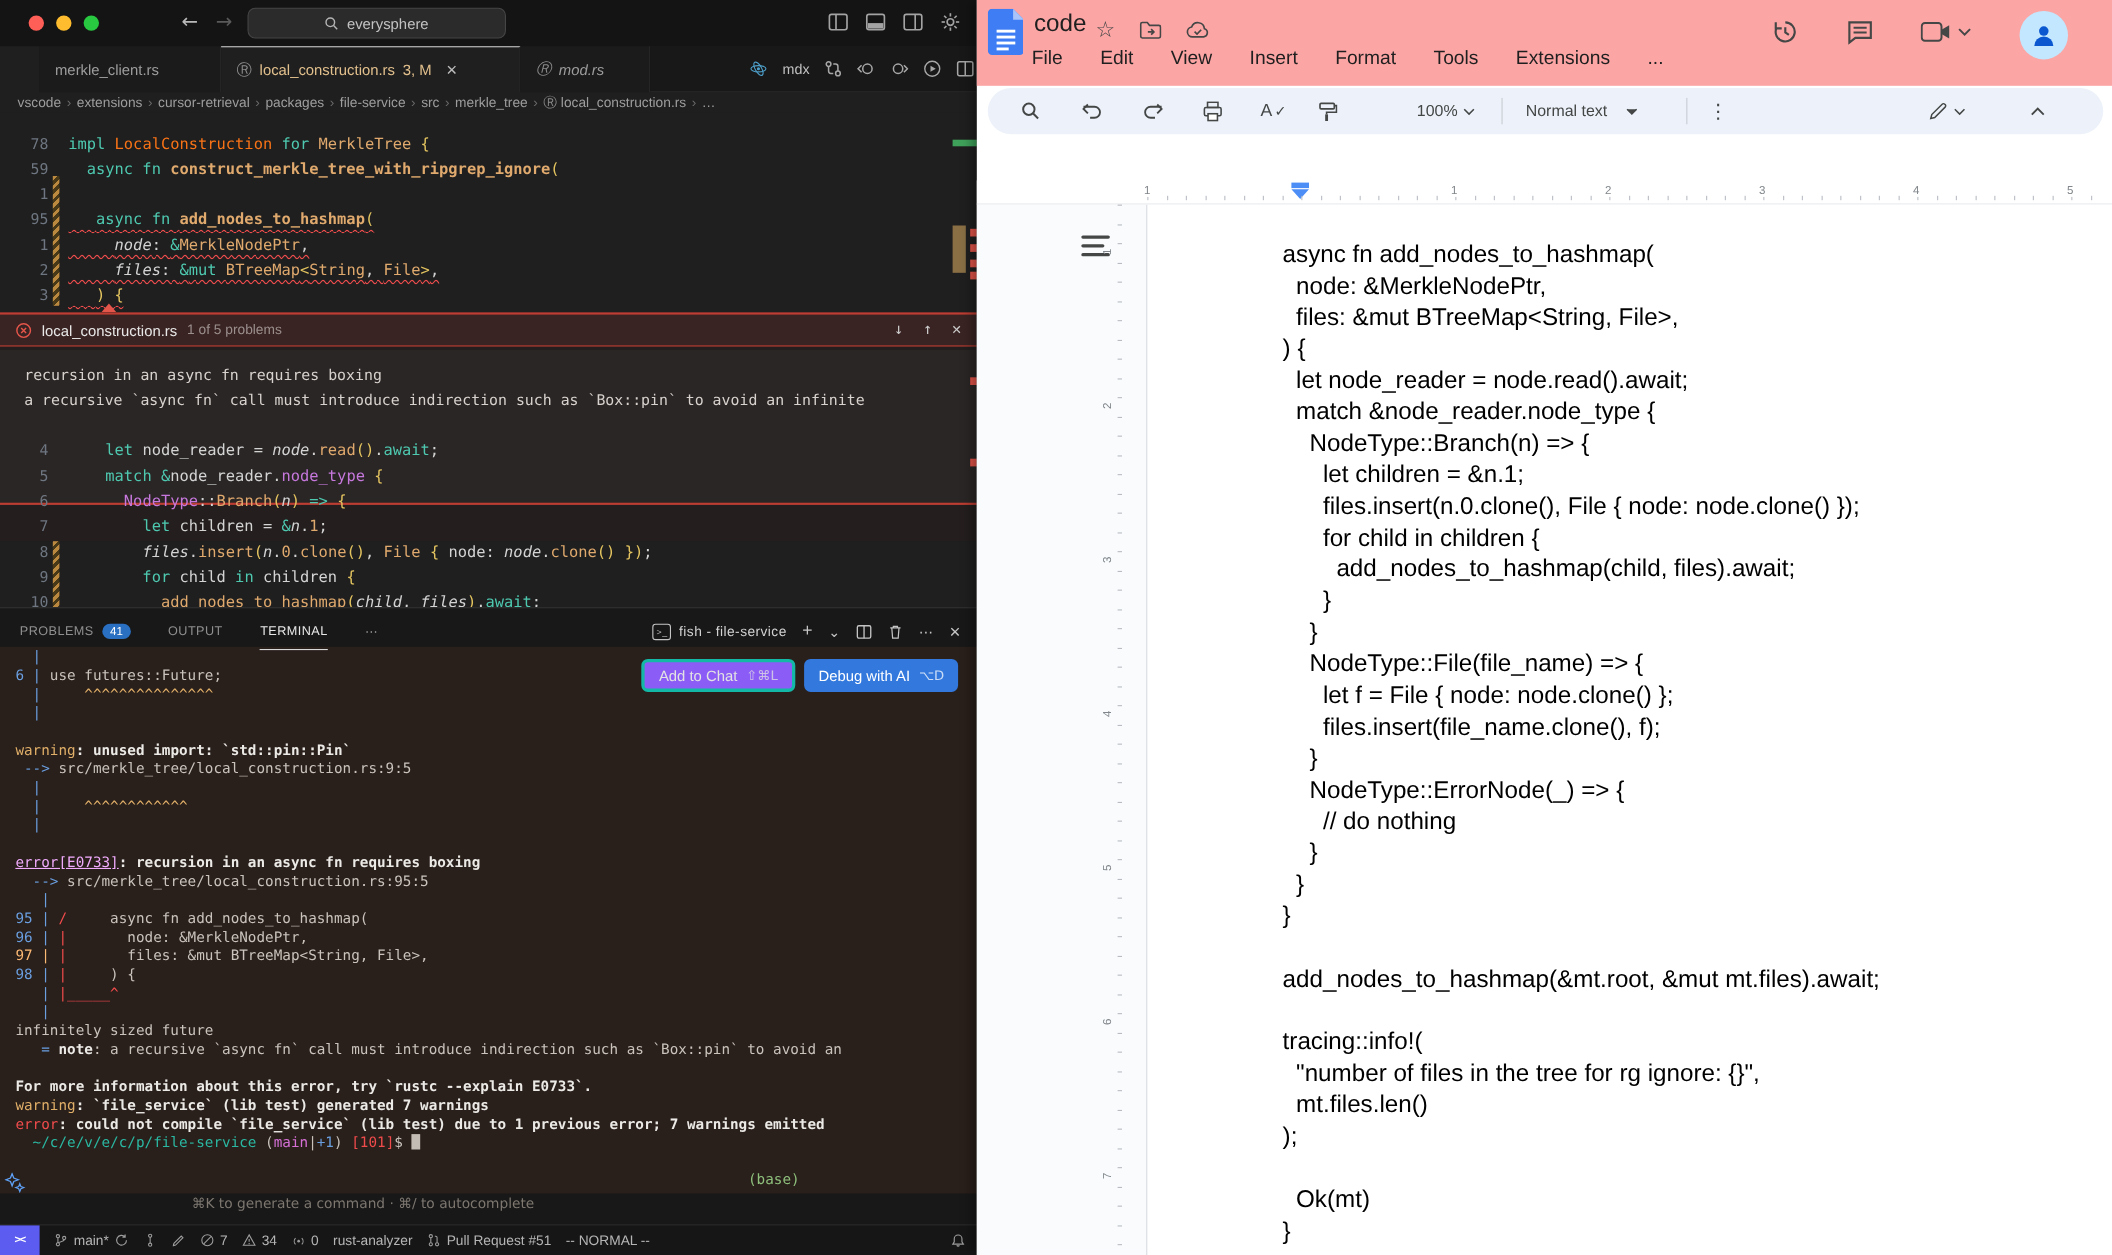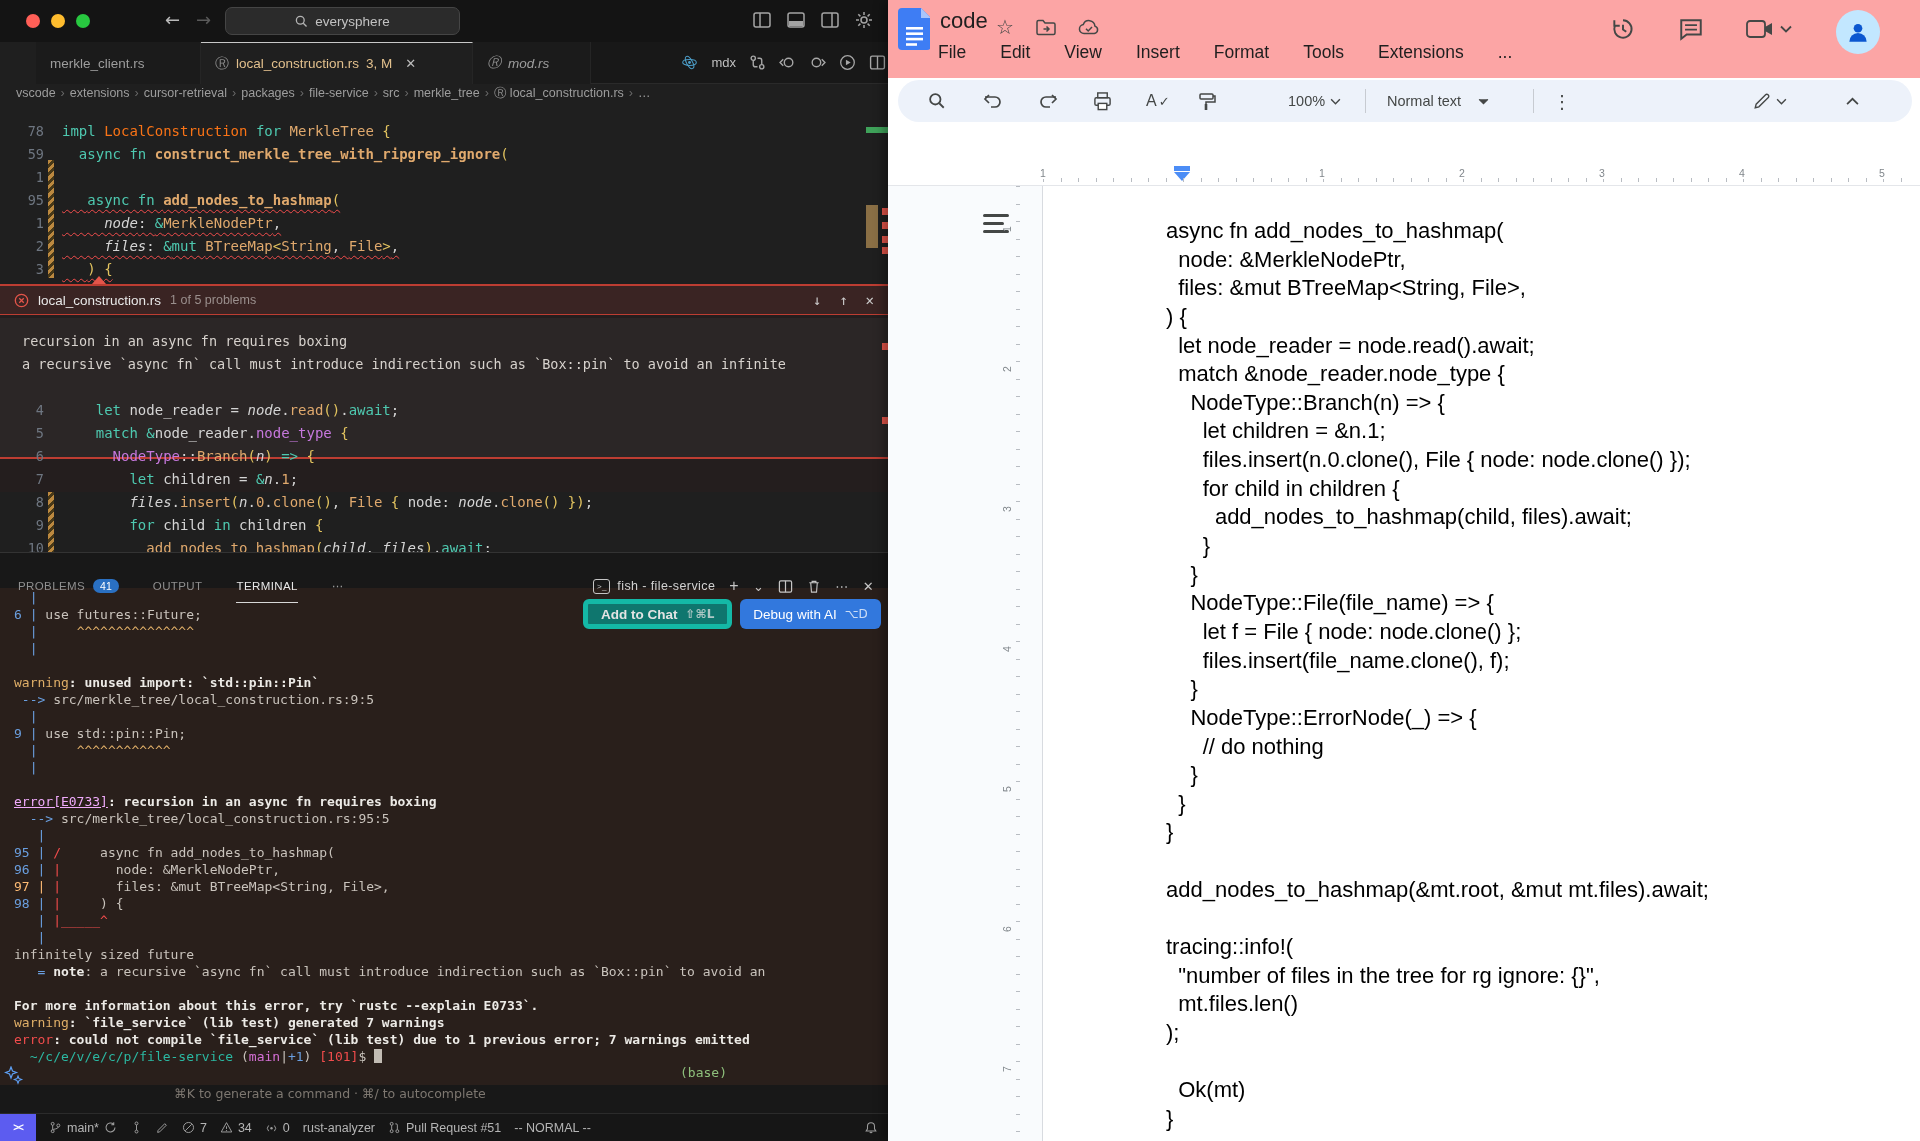--- a/index.html
+++ b/index.html
@@ -53,37 +53,37 @@
   .pwhead{ position:absolute; top:0; left:0; width:100%; height:31px; background:#3a2423; border-top:2px solid #bd3d32; border-bottom:1px solid #bd3d32;
            display:flex; align-items:center; padding:0 14px; gap:9px;}
   .pwhead .fname{ color:#e8e8e8; font-family:"Liberation Sans",sans-serif; font-size:13.5px;}
   .pwhead .pcount{ color:#9a8f8d; font-family:"Liberation Sans",sans-serif; font-size:12.5px;}
   .pwacts{ margin-left:auto; display:flex; gap:18px; color:#cccccc; font-size:14px;}
   .pwbody{ position:absolute; top:34px; left:0; width:100%; height:139px; background:#2b2626; padding:12px 0 0 22px;}
   .pwbody .msg{ color:#d7d2cd; font-size:13.5px; line-height:23px; white-space:pre;}
   .pwbot{ position:absolute; top:173px; left:0; width:100%; height:2px; background:#bd3d32;}
 
   .panel{ position:absolute; left:0; top:552px; width:888px; height:561px; background:#181818; border-top:1px solid #333;}
-  .ptabs{ position:absolute; top:16px; left:0; width:100%; height:34px; display:flex; align-items:center; padding-left:18px; gap:34px;
+  .ptabs{ position:absolute; top:4px; left:0; width:100%; height:34px; display:flex; align-items:center; padding-left:18px; gap:34px;
           font-size:11.5px; letter-spacing:.4px; color:#8f8f8f;}
   .ptab{ display:flex; align-items:center; gap:8px; height:34px;}
   .ptab.on{ color:#e7e7e7; border-bottom:1.5px solid #d7d7d7;}
   .badge{ background:#2a70c2; color:#fff; border-radius:9px; padding:1px 7px; font-size:10.5px; letter-spacing:0;}
   .pright{ margin-left:auto; display:flex; align-items:center; gap:14px; padding-right:14px; color:#c5c5c5; font-size:13px;}
   .termtag{ display:flex; align-items:center; gap:7px; font-size:12.5px; color:#d2d2d2;}
   .tbox{ width:17px; height:15px; border:1.2px solid #c5c5c5; border-radius:3px; font-size:8px; line-height:13px; text-align:center; color:#c5c5c5;}
 
   .terminal{ position:absolute; left:14px; top:36px; width:860px; font-family:"DejaVu Sans Mono", monospace; font-size:13px; background:transparent;}
   .trow{ height:17px; line-height:17px; white-space:pre; }
   .blockcur{ display:inline-block; width:8px; height:14px; background:#c2bcb4; vertical-align:-2px;}
   .panel, .terminal{ }
   .termbg{ position:absolute; left:0; top:35px; width:888px; height:497px; background:#291f1b; z-index:-0;}
   .floatbtns{ position:absolute; top:46px; left:583px; display:flex; gap:8px; z-index:5;}
   .btn{ height:30px; border-radius:6px; display:flex; align-items:center; padding:0 13px; gap:8px; font-size:13.5px;}
-  .btn.dark{ background:#0f766e; border:5px solid #14b8a6; color:#e3e3e3;font-weight:bold;}
+  .btn.dark{ background:#8b5cf6; border:3px solid #14b8a6; color:#e3e3e3;}
   .btn.blue{ background:#3278dd; color:#fff;}
   .btn .kbd{ font-size:12px; opacity:.75; font-family:"DejaVu Sans",sans-serif;}
   .hint{ position:absolute; top:533px; left:0; width:660px; text-align:center; color:#7d7770; font-size:12.5px; font-family:"DejaVu Sans",sans-serif;}
   .basetag{ position:absolute; top:512px; left:680px; color:#8ec07c; font-family:"DejaVu Sans Mono",monospace; font-size:13px;}
   .spark{ position:absolute; top:513px; left:4px; z-index:4;}
 
   .statusbar{ position:absolute; left:0; bottom:0; width:888px; height:28px; background:#161616; border-top:1px solid #2b2b2b;
      display:flex; align-items:center; font-size:12.5px; color:#b5b5b5; gap:13px;}
   .remote{ width:36px; height:28px; background:#5c5cf0; color:#fff; display:flex; align-items:center; justify-content:center;
      font-size:10px; letter-spacing:-1px; font-weight:bold;}
@@ -367,21 +367,20 @@
 
       <div class="terminal" id="term">
           <div class="trow"><span style="color: rgb(106, 159, 224);">  |</span></div>
           <div class="trow"><span style="color: rgb(106, 159, 224);">6 | </span><span style="color: rgb(201, 195, 188);">use futures::Future;</span></div>
           <div class="trow"><span style="color: rgb(106, 159, 224);">  |</span><span style="color: rgb(201, 195, 188);">     </span><span style="color: rgb(224, 175, 104);">^^^^^^^^^^^^^^^</span></div>
           <div class="trow"><span style="color: rgb(106, 159, 224);">  |</span></div>
           <div class="trow">&nbsp;</div>
           <div class="trow"><span style="color: rgb(224, 175, 104);">warning</span><span style="color: rgb(236, 234, 230); font-weight: bold;">: unused import: `std::pin::Pin`</span></div>
           <div class="trow"><span style="color: rgb(106, 159, 224);"> --&gt; </span><span style="color: rgb(201, 195, 188);">src/merkle_tree/local_construction.rs:9:5</span></div>
           <div class="trow"><span style="color: rgb(106, 159, 224);">  |</span></div>
-          <div class="trow"><span style="color: rgb(106, 159, 224);">9 | </span><span style="color: rgb(201, 195, 188);">use std::pin::Pin;</span></div>
           <div class="trow"><span style="color: rgb(106, 159, 224);">  |</span><span style="color: rgb(201, 195, 188);">     </span><span style="color: rgb(224, 175, 104);">^^^^^^^^^^^^</span></div>
           <div class="trow"><span style="color: rgb(106, 159, 224);">  |</span></div>
           <div class="trow">&nbsp;</div>
           <div class="trow"><span style="color: #f0abfc; text-decoration: underline;">error[E0733]</span><span style="color: rgb(236, 234, 230); font-weight: bold;">: recursion in an async fn requires boxing</span></div>
           <div class="trow"><span style="color: rgb(106, 159, 224);">  --&gt; </span><span style="color: rgb(201, 195, 188);">src/merkle_tree/local_construction.rs:95:5</span></div>
           <div class="trow"><span style="color: rgb(106, 159, 224);">   |</span></div>
           <div class="trow"><span style="color: rgb(106, 159, 224);">95 | </span><span style="color: rgb(241, 76, 76);">/     </span><span style="color: rgb(201, 195, 188);">async fn add_nodes_to_hashmap(</span></div>
           <div class="trow"><span style="color: rgb(106, 159, 224);">96 | </span><span style="color: rgb(241, 76, 76);">|       </span><span style="color: rgb(201, 195, 188);">node: &amp;MerkleNodePtr,</span></div>
           <div class="trow"><span style="color: #fdba74;">97 | </span><span style="color: rgb(241, 76, 76);">|       </span><span style="color: rgb(201, 195, 188);">files: &amp;mut BTreeMap&lt;String, File&gt;,</span></div>
           <div class="trow"><span style="color: rgb(106, 159, 224);">98 | </span><span style="color: rgb(241, 76, 76);">|     </span><span style="color: rgb(201, 195, 188);">) {</span></div>

